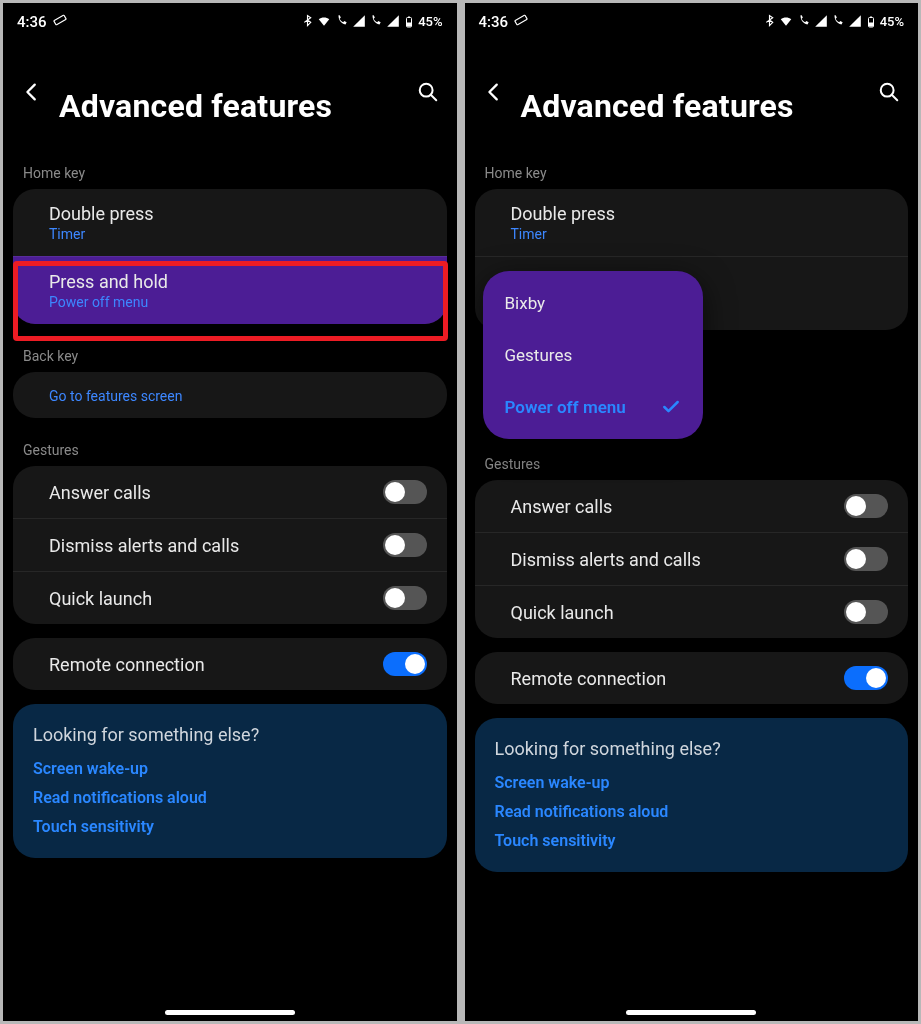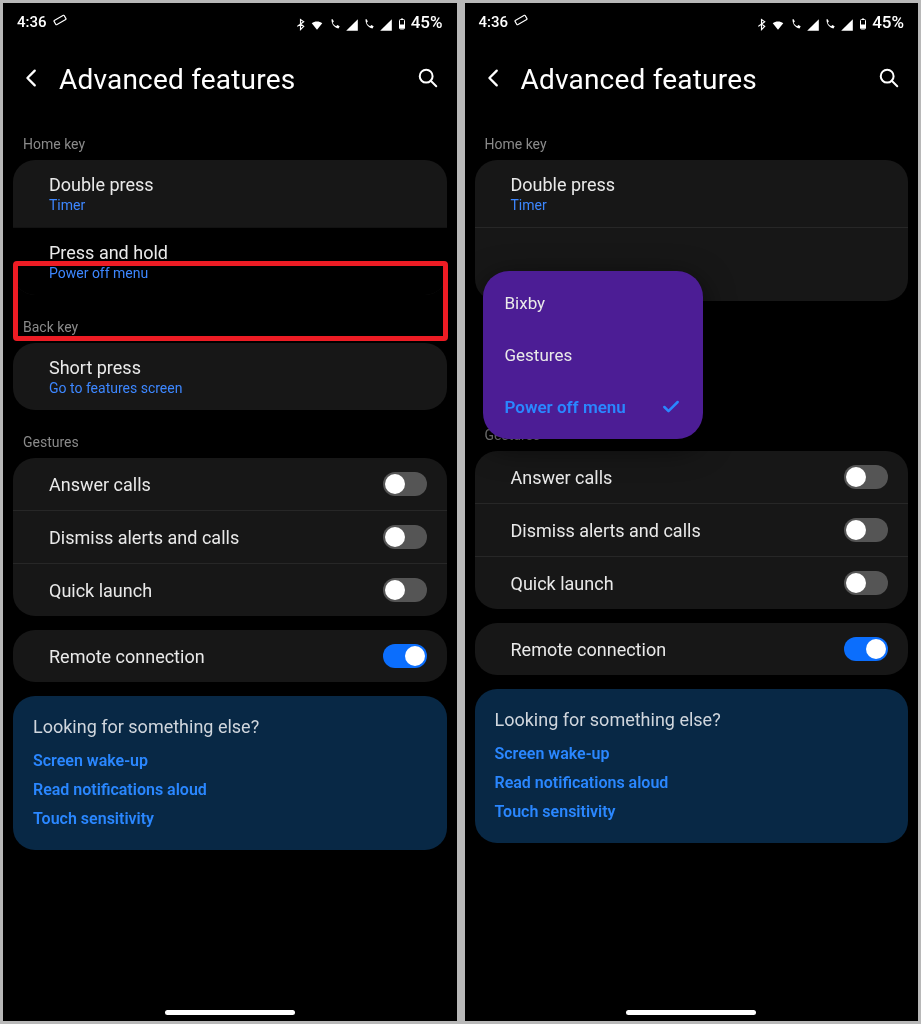--- a/index.html
+++ b/index.html
@@ -25,34 +25,35 @@
   .status-bar {
     display: flex;
     justify-content: space-between;
     align-items: center;
     padding: 8px 14px 6px 14px;
     font-size: 15px;
     font-weight: 500;
     height: 36px;
   }
   .status-left { display: flex; align-items: flex-end; gap: 6px; }
-  .status-right { display: flex; align-items: flex-end; gap: 3px; font-size: 17px; }
+  .status-right { display: flex; align-items: flex-start; gap: 3px; font-size: 13px; }
   .status-right svg { display:block; }
   
   .header {
     display: flex;
     align-items: center;
     padding: 24px 18px 30px 18px;
     gap: 16px;
   }
   .header .title {
     flex: 1;
-    font-size: 28px;
-    font-weight: 400;
+    font-size: 32px;
+    font-weight: 700;
     letter-spacing: .2px;
+    margin-top: 24px;
   }
   .section-header {
     color: #8a8a8a;
     font-size: 14px;
     padding: 10px 20px 8px 20px;
   }
   .card {
     background: #171717;
     margin: 0 10px 14px 10px;
     border-radius: 22px;
@@ -61,21 +62,21 @@
   .row {
     padding: 14px 20px 14px 36px;
     display: flex;
     align-items: center;
     gap: 10px;
   }
   .row + .row { border-top: 1px solid rgba(255,255,255,0.07); }
   .row-text { flex: 1; }
   .row-title { font-size: 18px; color: #e9e9e9; }
   .row-sub { font-size: 14px; color: #3d87ff; margin-top: 2px; }
-  .row-highlight { background:#000000; }
+  .row-highlight { background:#4c1d95; }
   .highlight-outline { position:absolute; border:5px solid #ed1c24; border-radius:4px; pointer-events:none; }
   
   .toggle {
     width: 44px; height: 24px; border-radius: 12px; position: relative;
     background:#555;
   }
   .toggle .knob { width:20px; height:20px; border-radius:50%; background:#fff; position:absolute; top:2px; left:2px; }
   .toggle.on { background:#0b6efd; }
   .toggle.on .knob { left:22px; }
   
@@ -199,21 +200,20 @@
         <div class="row-title">Press and hold</div>
         <div class="row-sub">Power off menu</div>
       </div>
     </div>
   </div>
 
   <div class="section-header">Back key</div>
   <div class="card">
     <div class="row">
       <div class="row-text">
-        <div class="row-title">Short press</div>
         <div class="row-sub">Go to features screen</div>
       </div>
     </div>
   </div>
 
   <div class="section-header">Gestures</div>
   <div class="card">
     <div class="row">
       <div class="row-text">
           <div class="row-title">Answer calls</div>

